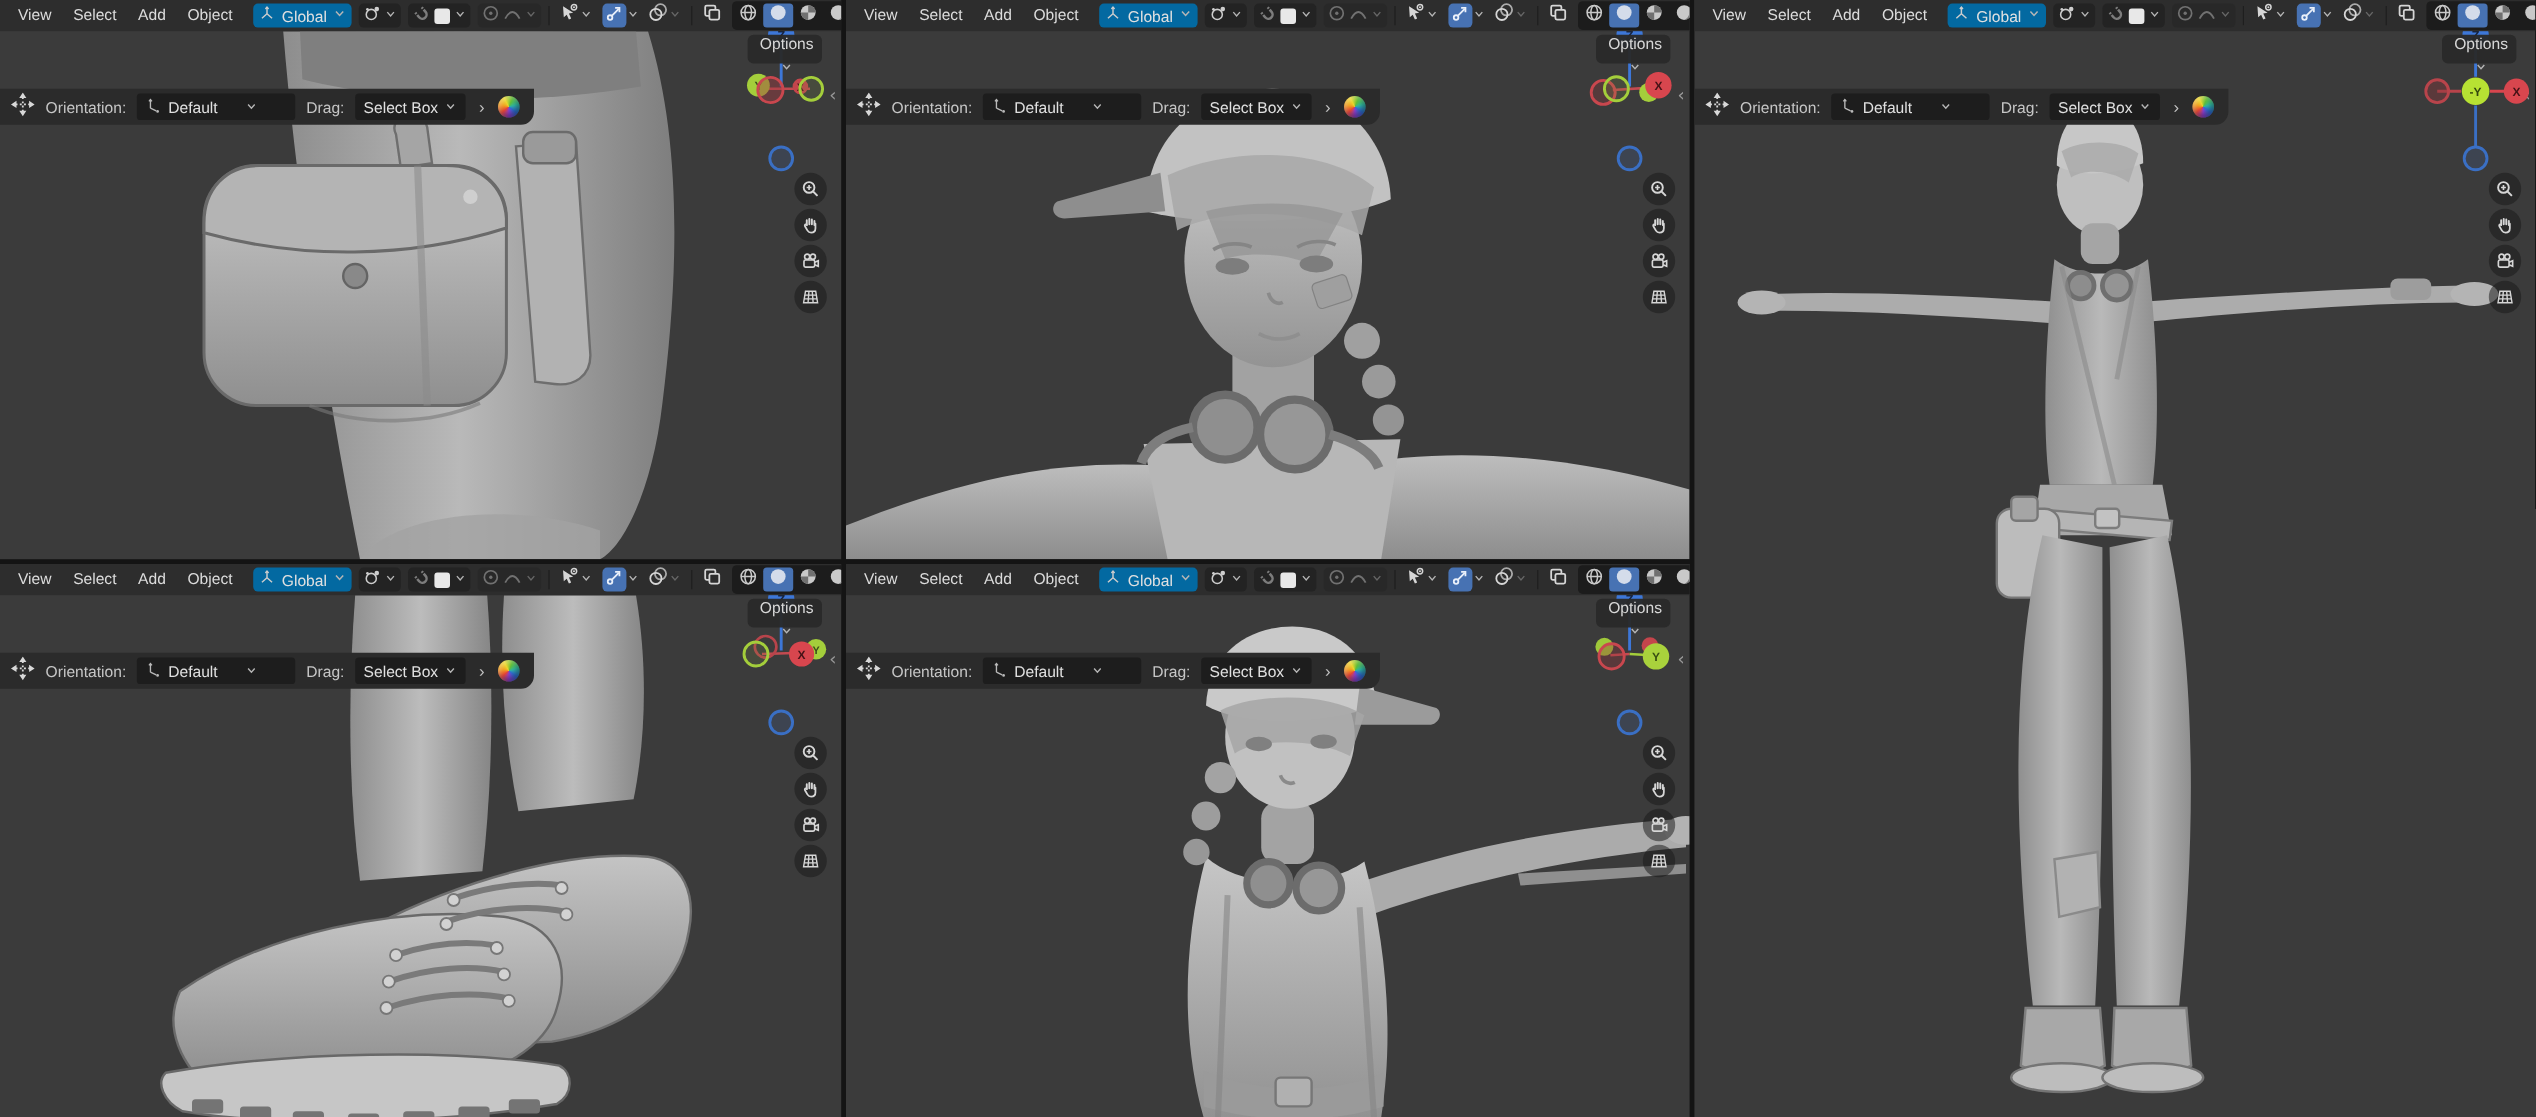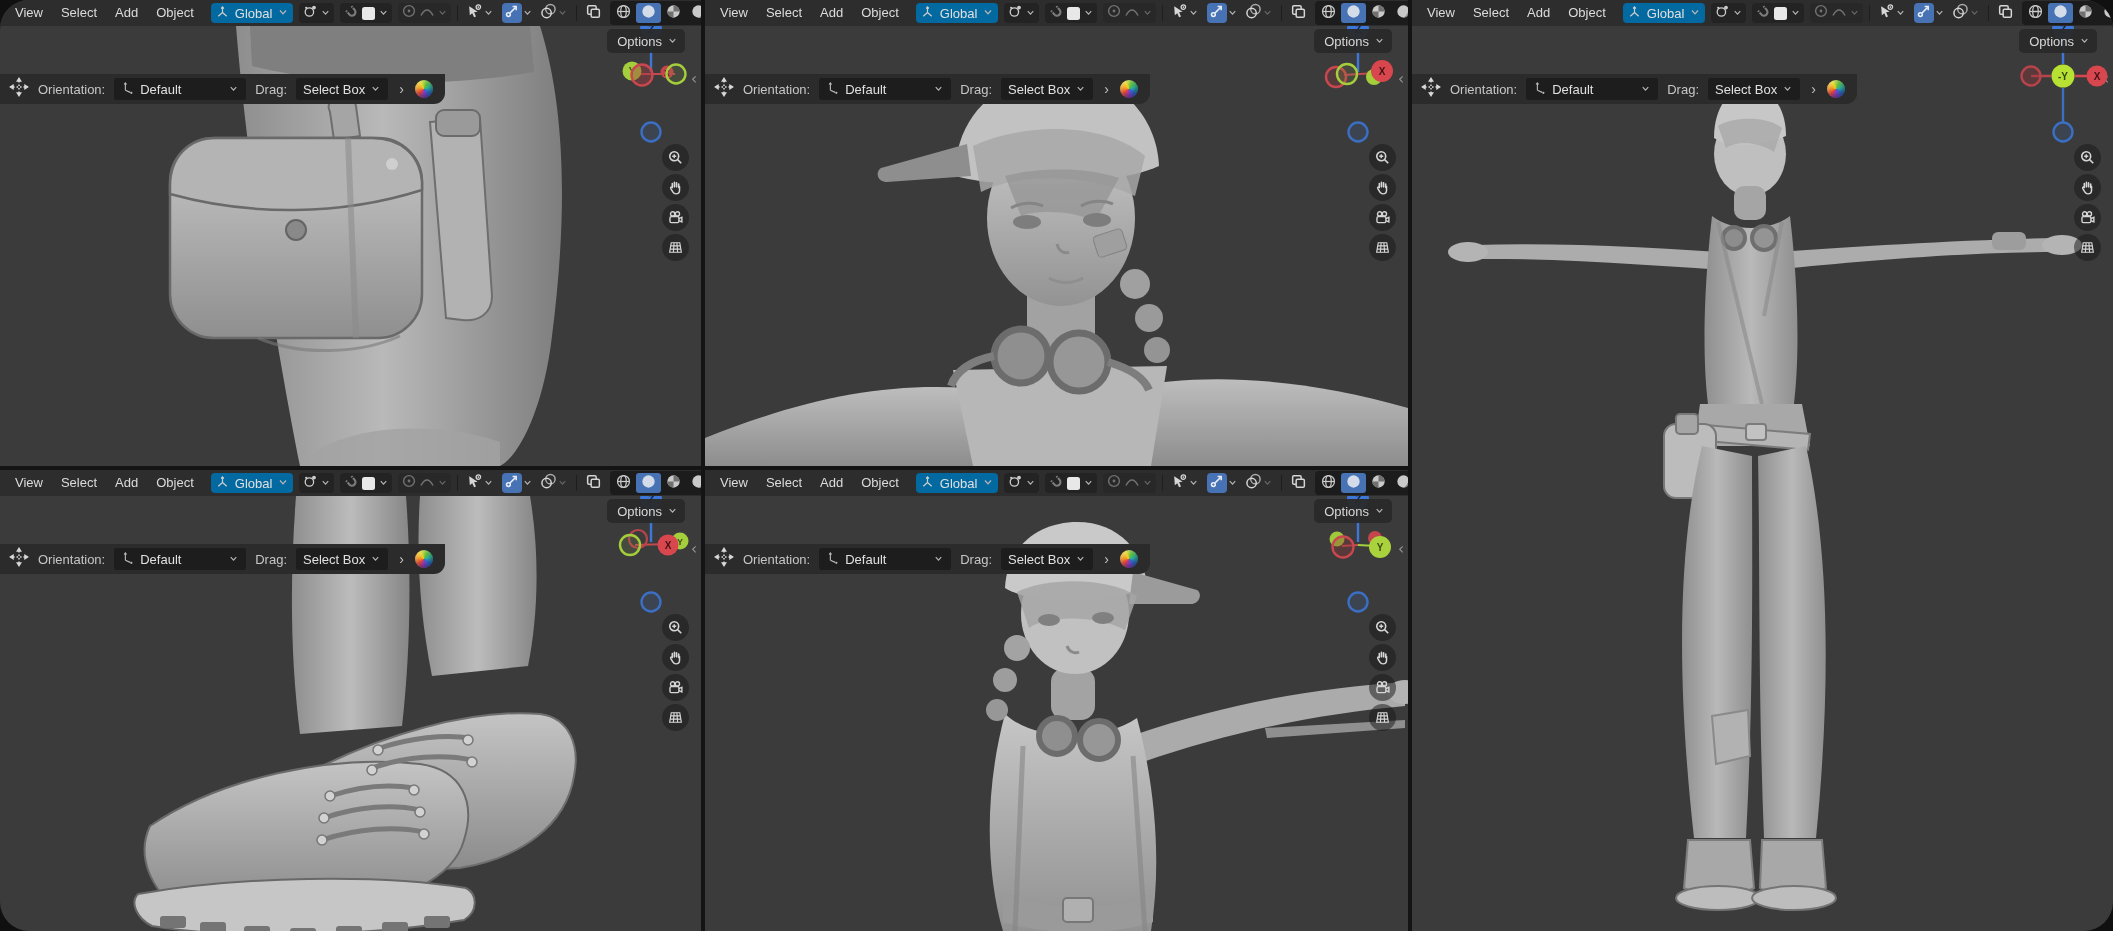--- a/index.html
+++ b/index.html
@@ -1,18 +1,18 @@
 <!DOCTYPE html>
 <html><head>
 <meta charset="utf-8">
 <style>
   html,body{margin:0;padding:0;background:#101010;}
   .stage{position:relative;width:2113px;height:931px;background:#141414;
          font-family:"Liberation Sans",sans-serif;overflow:hidden;
-         -webkit-user-select:none;user-select:none;border-radius:29px;}
+         -webkit-user-select:none;user-select:none;}
   .viewport{position:absolute;background:#3b3b3b;overflow:hidden;}
   #vp-tl{left:0;top:0;width:701px;height:466px;}
   #vp-tm{left:705px;top:0;width:703px;height:466px;}
   #vp-bl{left:0;top:470px;width:701px;height:461px;}
   #vp-bm{left:705px;top:470px;width:703px;height:461px;}
   #vp-r {left:1412px;top:0;width:701px;height:931px;}
 
   
   .menubar{position:absolute;left:0;top:0;right:0;height:26px;background:#2d2d2d;
            display:flex;align-items:center;padding:0 6px 0 6px;z-index:6;}
@@ -33,27 +33,27 @@
   .shade-btn{width:25px;height:20px;display:flex;align-items:center;justify-content:center;border-radius:3px;}
   .shade-btn.active{background:#4772b3;}
 
   
   .toolrow{position:absolute;left:0;top:26px;right:0;height:30px;z-index:5;pointer-events:none;}
   .tool-pill{position:absolute;left:0;top:0;height:30px;display:flex;align-items:center;gap:9px;
              background:#2b2b2b;border-radius:0 0 11px 0;padding:0 12px 0 9px;pointer-events:auto;margin-top:48px;}
   .tool-label{font-size:13px;color:#c6c6c6;white-space:nowrap;}
   .tool-dd{display:flex;align-items:center;gap:5px;background:#1d1d1d;border-radius:3px;height:22px;
            padding:0 7px;color:#e0e0e0;font-size:13px;white-space:nowrap;}
-  .tool-dd.wide{min-width:118px;justify-content:space-between;gap:23px;}
+  .tool-dd.wide{min-width:118px;gap:23px;}
   .rainbow-ball{width:18px;height:18px;border-radius:50%;flex:none;
       background:conic-gradient(from 230deg,#e84438,#f09c1f,#ead62c,#5fbe3a,#2fb5a0,#2f6fd6,#8c3fd0,#e84438);
       box-shadow:inset -2px -3px 4px rgba(0,0,0,.35), inset 2px 2px 3px rgba(255,255,255,.25);}
   .options-pill{position:absolute;right:16px;top:3px;height:24px;background:rgba(42,42,42,.96);
                 border-radius:5px;display:flex;align-items:center;padding:0 7px 0 10px;gap:5px;
-                color:#d8d8d8;font-size:13px;pointer-events:auto;}
+                color:#d8d8d8;font-size:13px;pointer-events:auto;flex-direction:column;}
 
   
   .nav-gizmo{position:absolute;top:14px;right:4px;width:92px;height:132px;z-index:4;}
   .nav-stack{position:absolute;top:142px;right:11px;display:flex;flex-direction:column;z-index:4;}
   .nav-btn{width:30px;height:30px;display:flex;align-items:center;justify-content:center;}
   .nav-btn .disc{width:27px;height:27px;border-radius:50%;background:rgba(24,24,24,.52);
                  display:flex;align-items:center;justify-content:center;}
   .edge-arrow{position:absolute;color:#9a9a9a;font-size:15px;line-height:14px;z-index:4;
               font-family:"DejaVu Sans",sans-serif;}
   .edge-left{left:3px;top:72px;}

